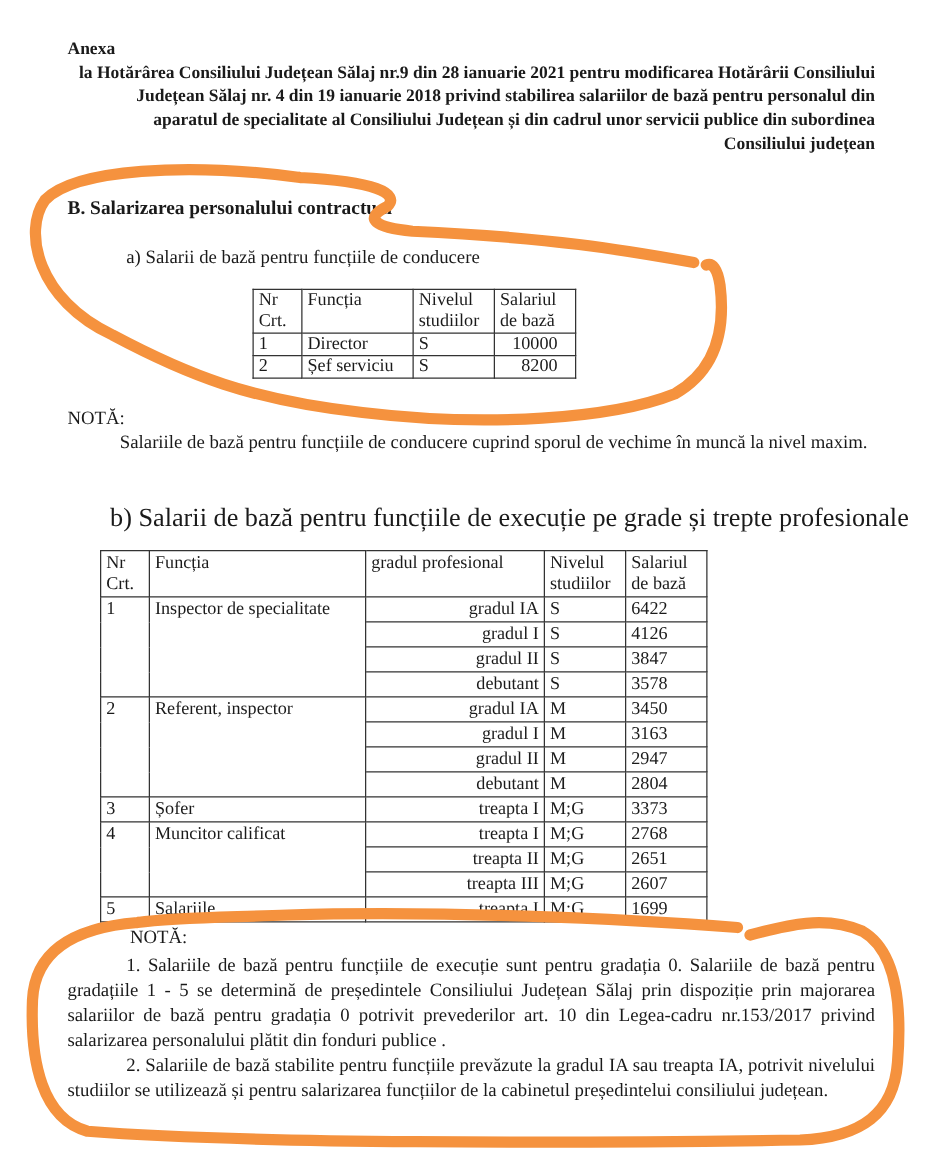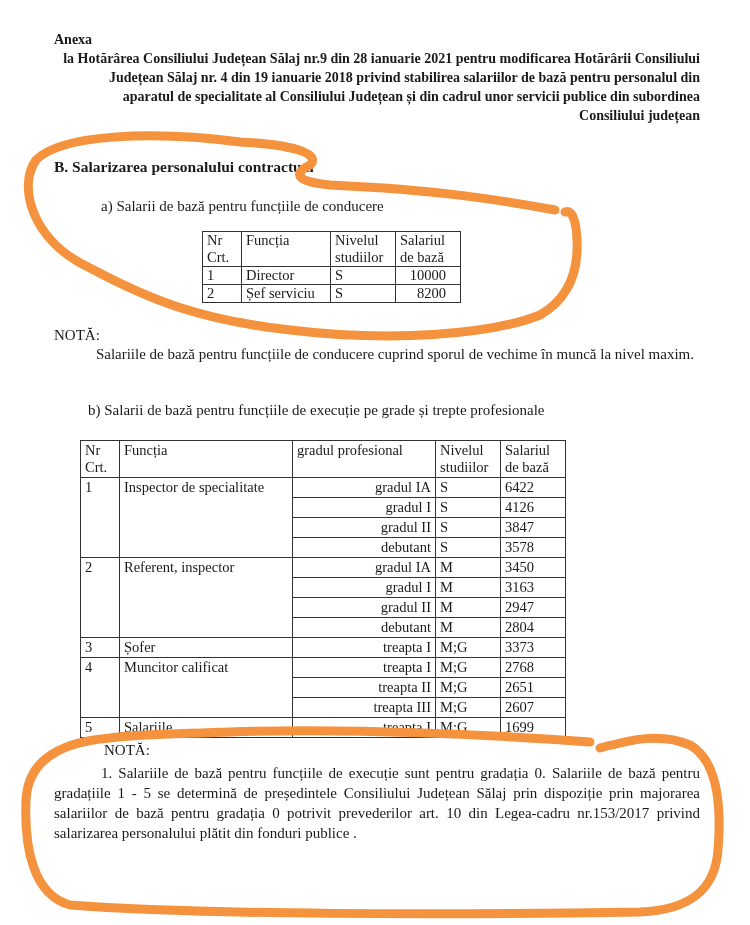--- a/index.html
+++ b/index.html
@@ -14,21 +14,21 @@
     text-align: right; line-height: 19px;
   }
   .secB { left: 54px; top: 158px; font-size: 15.5px; font-weight: bold; }
   .subA { left: 101px; top: 198px; font-size: 15px; }
   table { border-collapse: collapse; font-size: 14.5px; }
   td, th { border: 1px solid #333; padding: 0 4px; font-weight: normal; text-align: left; vertical-align: top; line-height: 17px; }
   .t1 { left: 202px; top: 231px; }
   .t1 td.num { text-align: right; padding-right: 14px; }
   .nota1 { left: 54px; top: 327px; font-size: 15px; }
   .nota1-text { left: 54px; top: 345px; width: 640px; font-size: 15px; line-height: 19px; text-indent: 12px; text-align: right; }
-  .subB { left: 88px; top: 402px; font-size: 15px; }
+  .subB { left: 88px; top: 402px; font-size: 21px; }
   .t2 { left: 80px; top: 440px; }
   .t2 td { height: 17px; padding-top: 1px; padding-bottom: 1px; }
   .t2 td.grade { text-align: right; }
   .nota2 { left: 104px; top: 742px; font-size: 15px; }
   .nota2-text { left: 54px; top: 763px; width: 646px; font-size: 15px; line-height: 20px; text-align: justify; }
   .nota2-text p { margin: 0; text-indent: 47px; }
   svg.marker { position: absolute; left: 0; top: 0; pointer-events: none; }
 </style>
 </head>
 <body>
@@ -155,18 +155,19 @@
     <td class="grade">treapta I</td>
     <td>M;G</td>
     <td>1699</td>
   </tr>
 </tbody>
   </table>
 
 <div class="abs nota2">NOTĂ:</div>
 <div class="abs nota2-text">
   <p>1. Salariile de bază pentru funcțiile de execuție sunt pentru gradația 0. Salariile de bază pentru gradațiile 1 - 5 se determină de președintele Consiliului Județean Sălaj prin dispoziție prin majorarea salariilor de bază pentru gradația 0 potrivit prevederilor art. 10 din Legea-cadru nr.153/2017 privind salarizarea personalului plătit din fonduri publice .</p>
+  <p>2. Salariile de bază stabilite pentru funcțiile prevăzute la gradul IA sau treapta IA, potrivit nivelului studiilor se utilizează și pentru salarizarea funcțiilor de la cabinetul președintelui consiliului județean.</p>
 </div>
 
 <svg class="marker" width="750" height="925" viewBox="0 0 750 925">
   <path d="M 240 142 C 150 130, 60 135, 36 160 C 18 185, 30 240, 90 268 C 150 300, 200 320, 290 330 C 390 342, 490 335, 540 315 C 575 295, 580 260, 576 228 C 574 215, 570 210, 565 212 M 555 210 C 500 200, 440 190, 330 185 C 300 182, 290 175, 310 165 C 320 155, 300 145, 240 142" fill="none" stroke="#f5923e" stroke-width="9" stroke-linecap="round" stroke-linejoin="round"></path>
   <path d="M 110 738 C 60 742, 28 760, 26 800 C 24 850, 34 895, 70 905 C 200 915, 450 915, 640 912 C 690 910, 715 890, 718 850 C 722 800, 716 760, 690 745 C 660 732, 630 740, 600 748 M 590 742 C 500 735, 350 728, 230 732 C 180 734, 140 734, 110 738" fill="none" stroke="#f5923e" stroke-width="9" stroke-linecap="round" stroke-linejoin="round"></path>
 </svg>
 
 </body></html>

